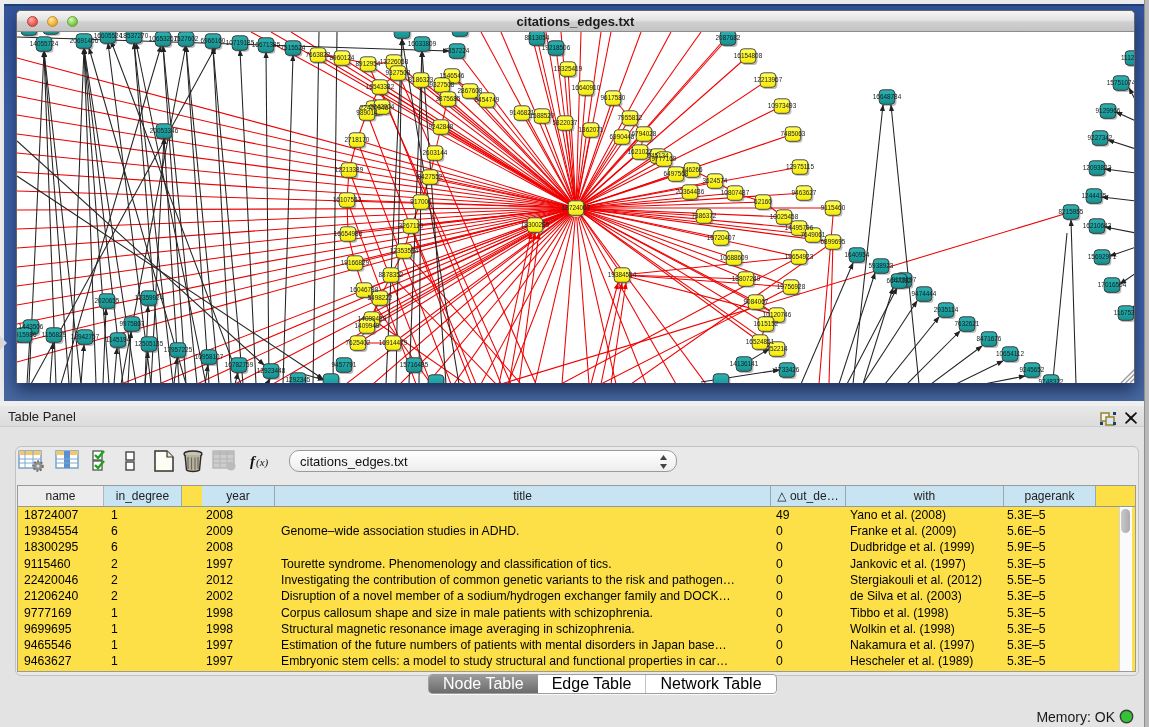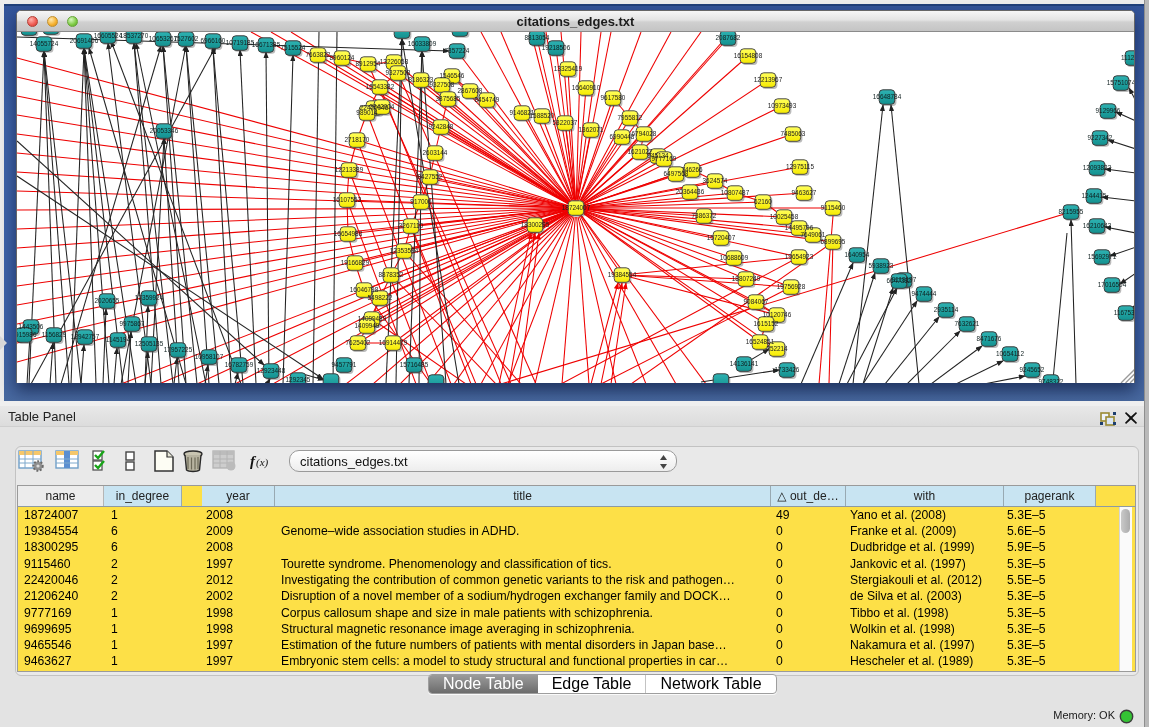--- a/index.html
+++ b/index.html
@@ -15,21 +15,21 @@
 #container{position:absolute;left:15px;top:446px;width:1124px;height:230px;background:#e9e9e9;border:1px solid #c2c2c2;border-radius:6px}
 #combo{position:absolute;left:289px;top:450px;width:388px;height:22px;background:linear-gradient(180deg,#ffffff,#ededed);border:1px solid #9a9a9a;border-radius:10px}
 #combo .t{position:absolute;left:10px;top:3px;font-size:13px;color:#111}
 #table{position:absolute;left:17px;top:485px;width:1119px;height:187px;background:#fde047;border:1px solid #9a9a9a;overflow:hidden}
 .hcell{position:absolute;top:0;height:20px;background:#c8e4f2;border-right:1px solid #98a9b2;font-size:12px;color:#222;text-align:center;line-height:20px}
 .trow{position:absolute;left:0;width:1119px;height:16.3px;font-size:12.2px;color:#000}
 .trow span{position:absolute;top:1px;white-space:nowrap}
 #tabs{position:absolute;left:428px;top:674px;height:20px;border:1px solid #9e9e9e;border-radius:4px;background:#fff;box-shadow:0 1px 0 rgba(255,255,255,.8);font-size:16px}
 #tabs span{display:inline-block;height:18px;line-height:18px;padding:0 14px;vertical-align:top}
 #tabs .sel{background:linear-gradient(180deg,#9b9b9b,#6c6c6c);color:#fff;border-radius:3px 0 0 3px}
-#mem{position:absolute;right:34px;top:709px;font-size:11px;color:#1a1a1a}
+#mem{position:absolute;right:34px;top:709px;font-size:14px;color:#1a1a1a}
 #edgeR{position:absolute;right:0;top:0;width:5px;height:727px;background:#b9b9b9;border-left:1px solid #8e8e8e}
 </style></head><body>
 <div id="desk"></div>
 <div id="win">
   <div id="gcontent">
       <svg width="1119" height="352" viewBox="0 0 1119 352" style="position:absolute;left:0;top:0;display:block">
 <defs>
 <marker id="ar" viewBox="0 0 8 6" refX="7" refY="3" markerWidth="7" markerHeight="5" orient="auto">
             <path d="M0,0L8,3L0,6z" fill="#e00"></path>
           </marker>

